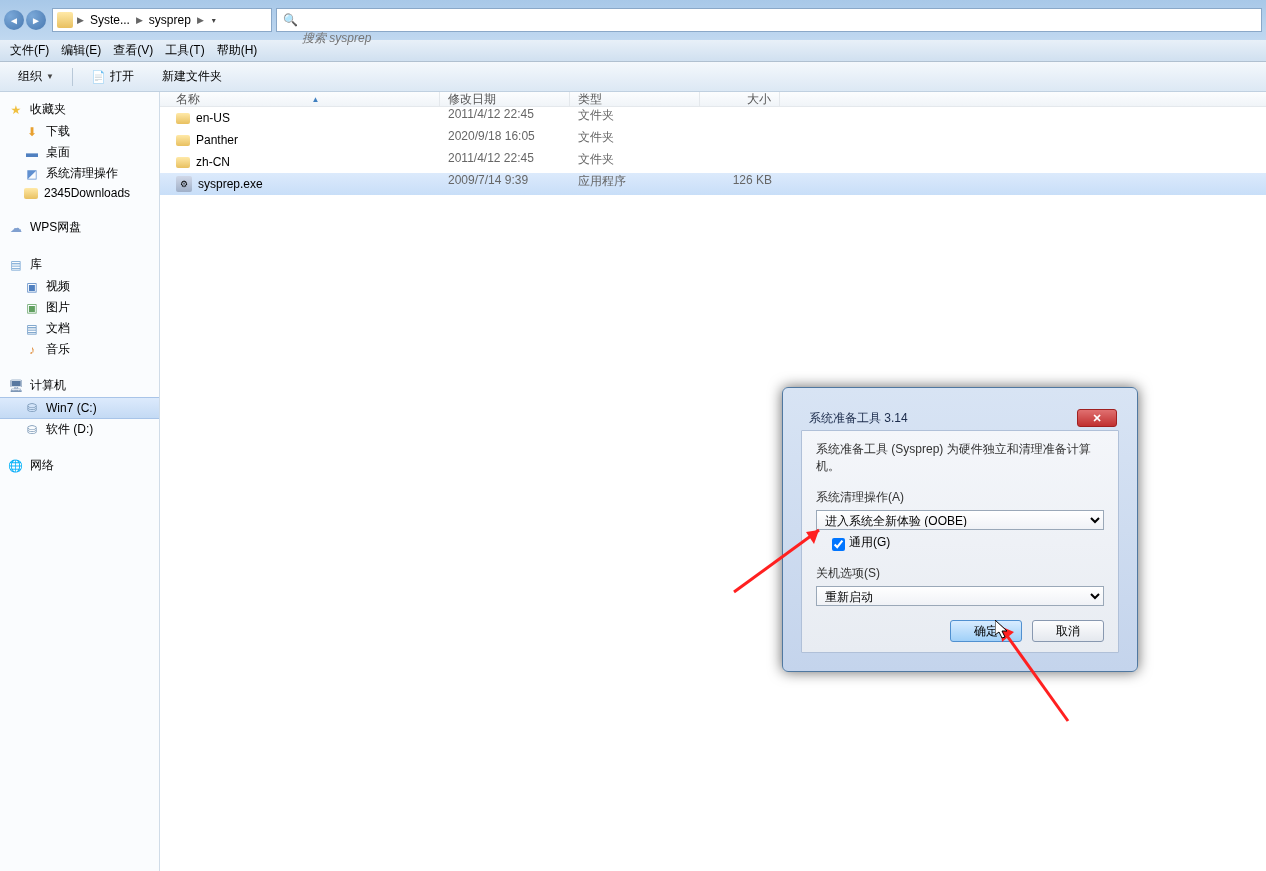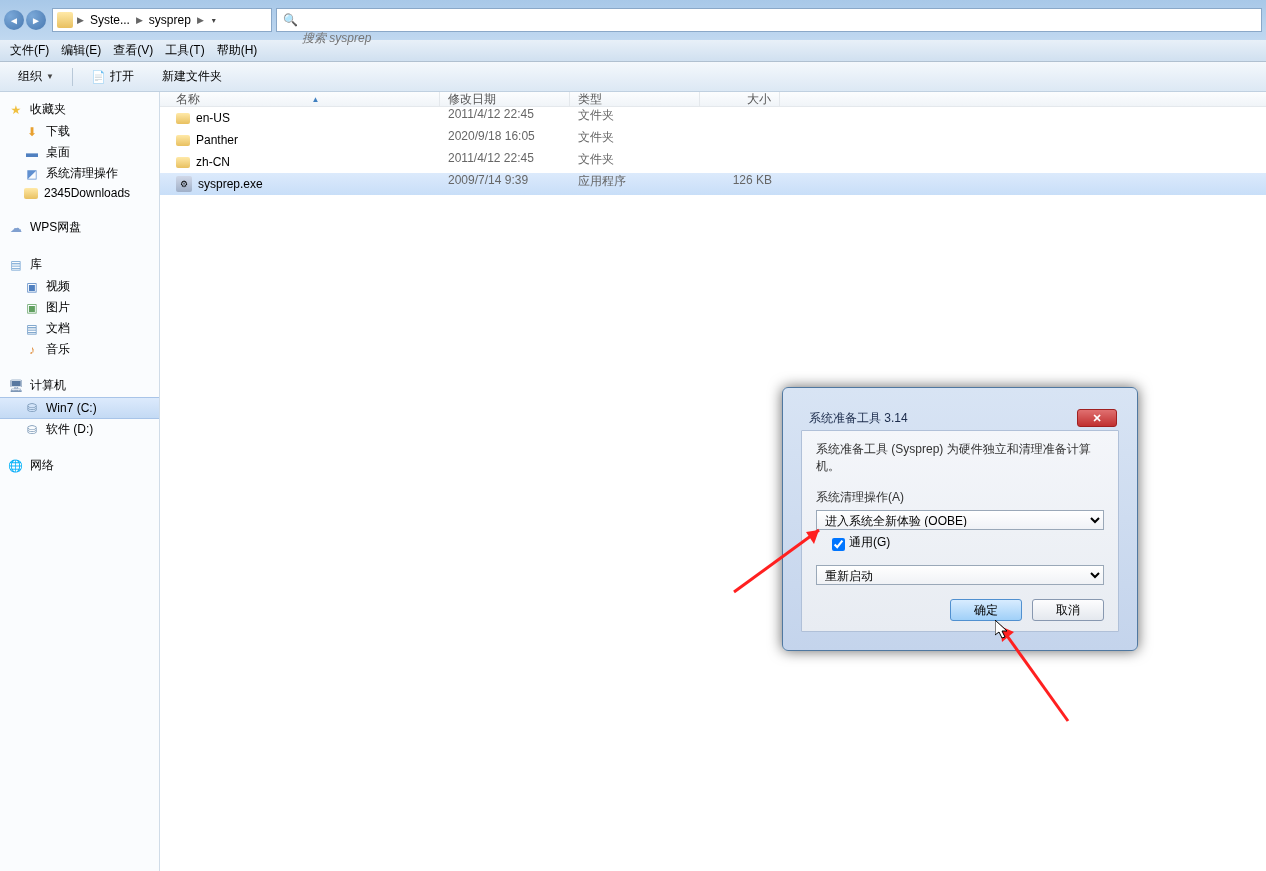--- a/index.html
+++ b/index.html
@@ -476,20 +476,21 @@
       <select class="dlg-select">
         <option>进入系统全新体验 (OOBE)</option>
       </select>
       <label class="dlg-check-row">
         <input type="checkbox" class="dlg-check" checked="" style="">
         <span>通用(G)</span>
       </label>
     </div>
 
     <div class="dlg-group">
+      <span class="dlg-label">关机选项(S)</span>
       <select class="dlg-select">
         <option>重新启动</option>
       </select>
     </div>
 
     <div class="dlg-buttons">
       <div class="dlg-btn primary">确定</div>
       <div class="dlg-btn">取消</div>
     </div>
   </div>

